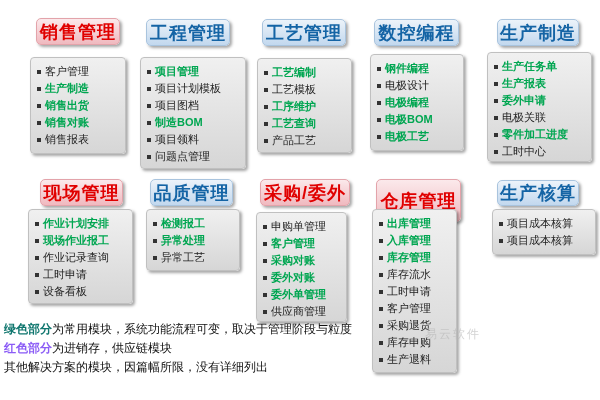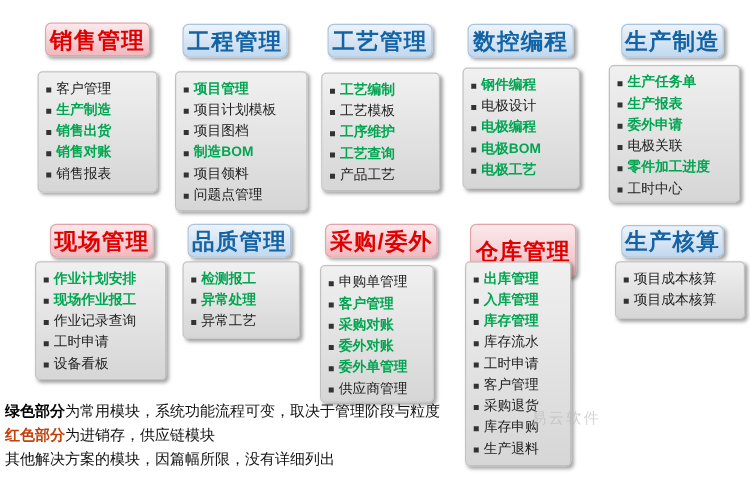--- a/index.html
+++ b/index.html
@@ -18,22 +18,22 @@
     position:absolute;background:linear-gradient(#f0f0f0,#d6d6d6);
     border:1px solid #c0c0c0;border-radius:4px;box-shadow:2px 2px 3px rgba(0,0,0,.35);
     padding:5px 3px;box-sizing:border-box;
   }
   .item{display:flex;align-items:center;font-size:11px;line-height:17px;color:#222;white-space:nowrap;}
   .item .bullet{width:4px;height:4px;background:#333;flex:none;margin:0 4px 0 3px;}
   .item .label{color:#222;}
   .item.green .label{color:#00a651;font-weight:bold;}
   .notes{position:absolute;left:4px;top:320px;font-size:12px;line-height:19px;color:#111;}
   .note-line .lead{font-weight:bold;}
-  .note-line .lead-green{color:#000000;}
-  .note-line .lead-red{color:#c2410c;}
+  .note-line .lead-green{color:#0f766e;}
+  .note-line .lead-red{color:#8b5cf6;}
   .watermark{
     position:absolute;left:425px;top:326px;font-size:12px;color:#b7b7b7;opacity:.6;
     letter-spacing:2px;
     text-align:center;
   }
 </style>
 </head>
 <body>
 
 <div class="canvas">

